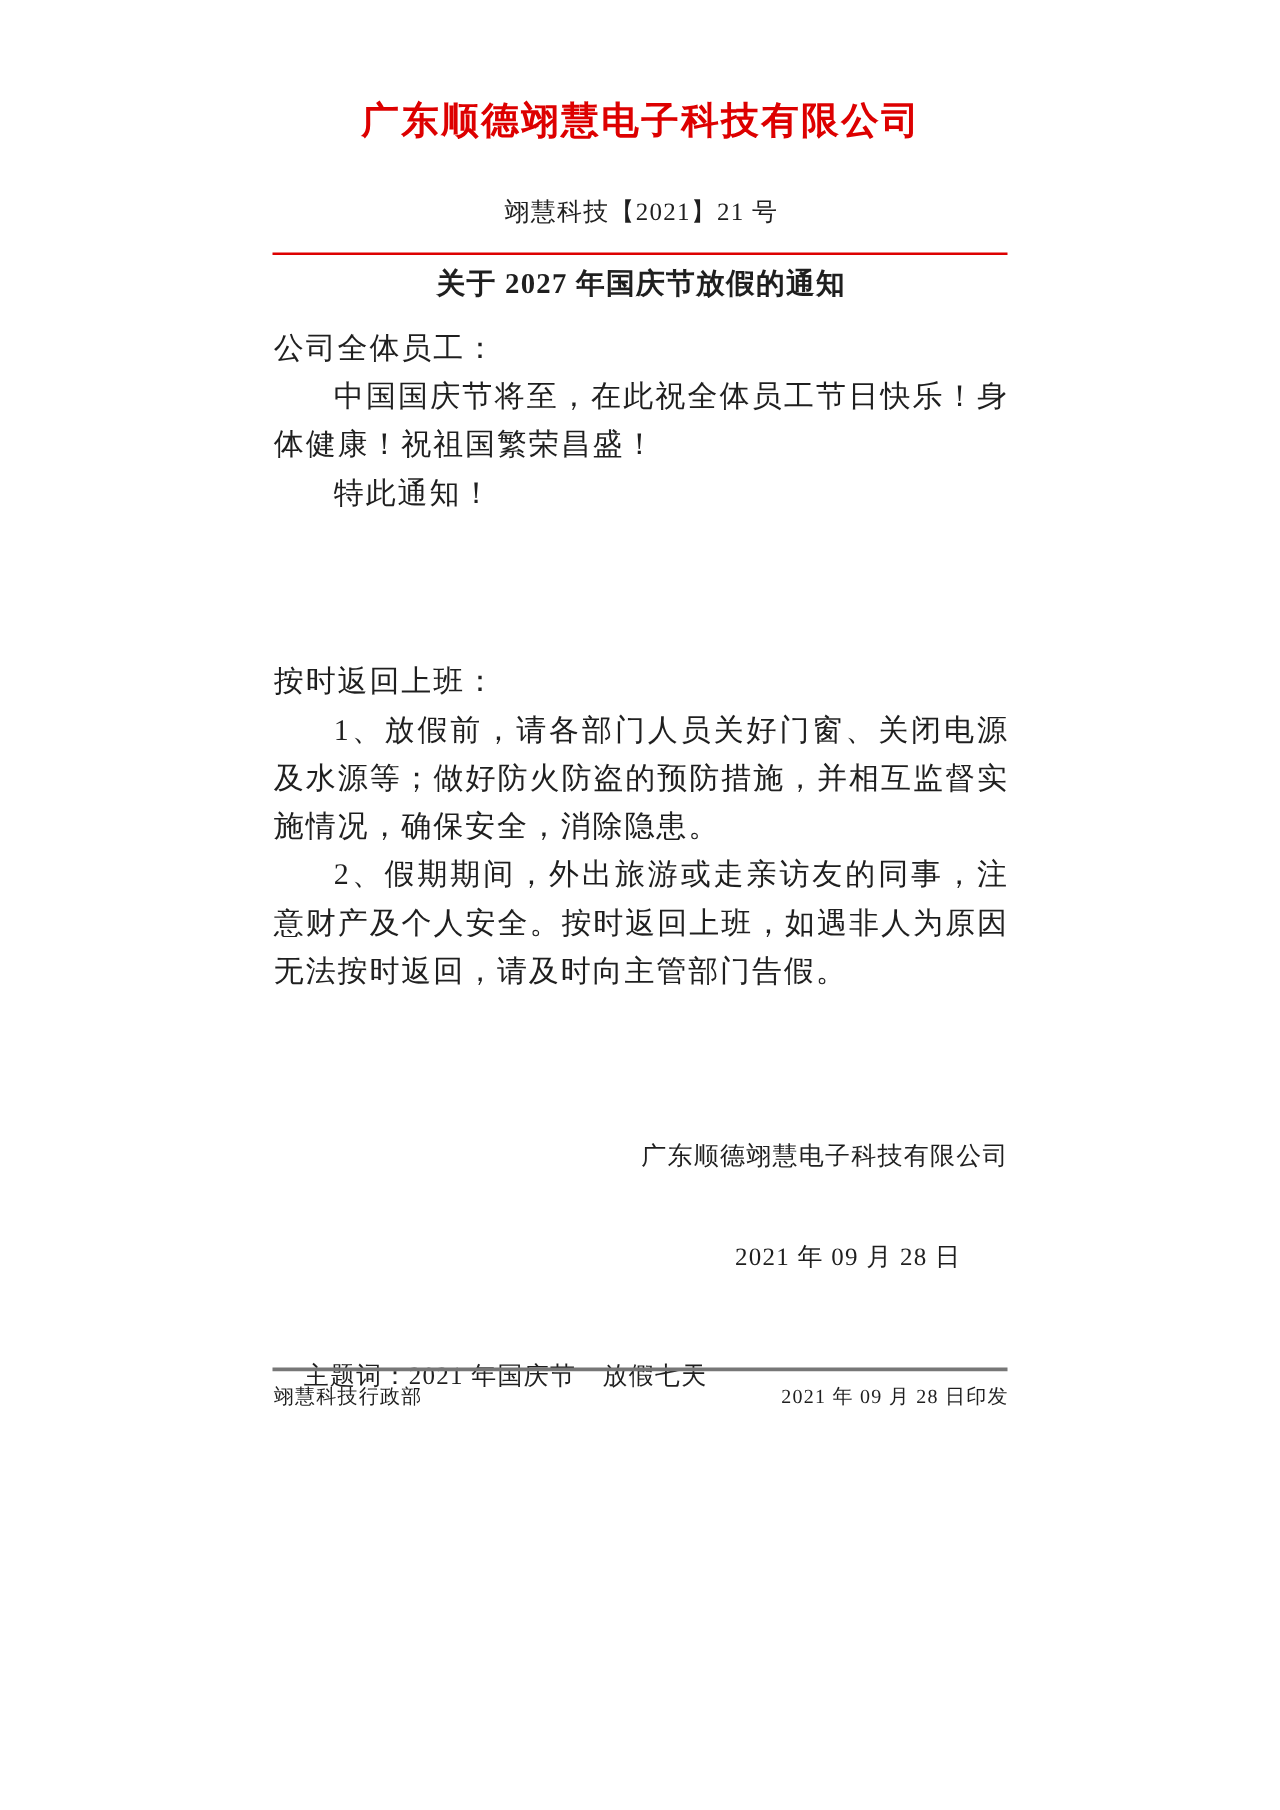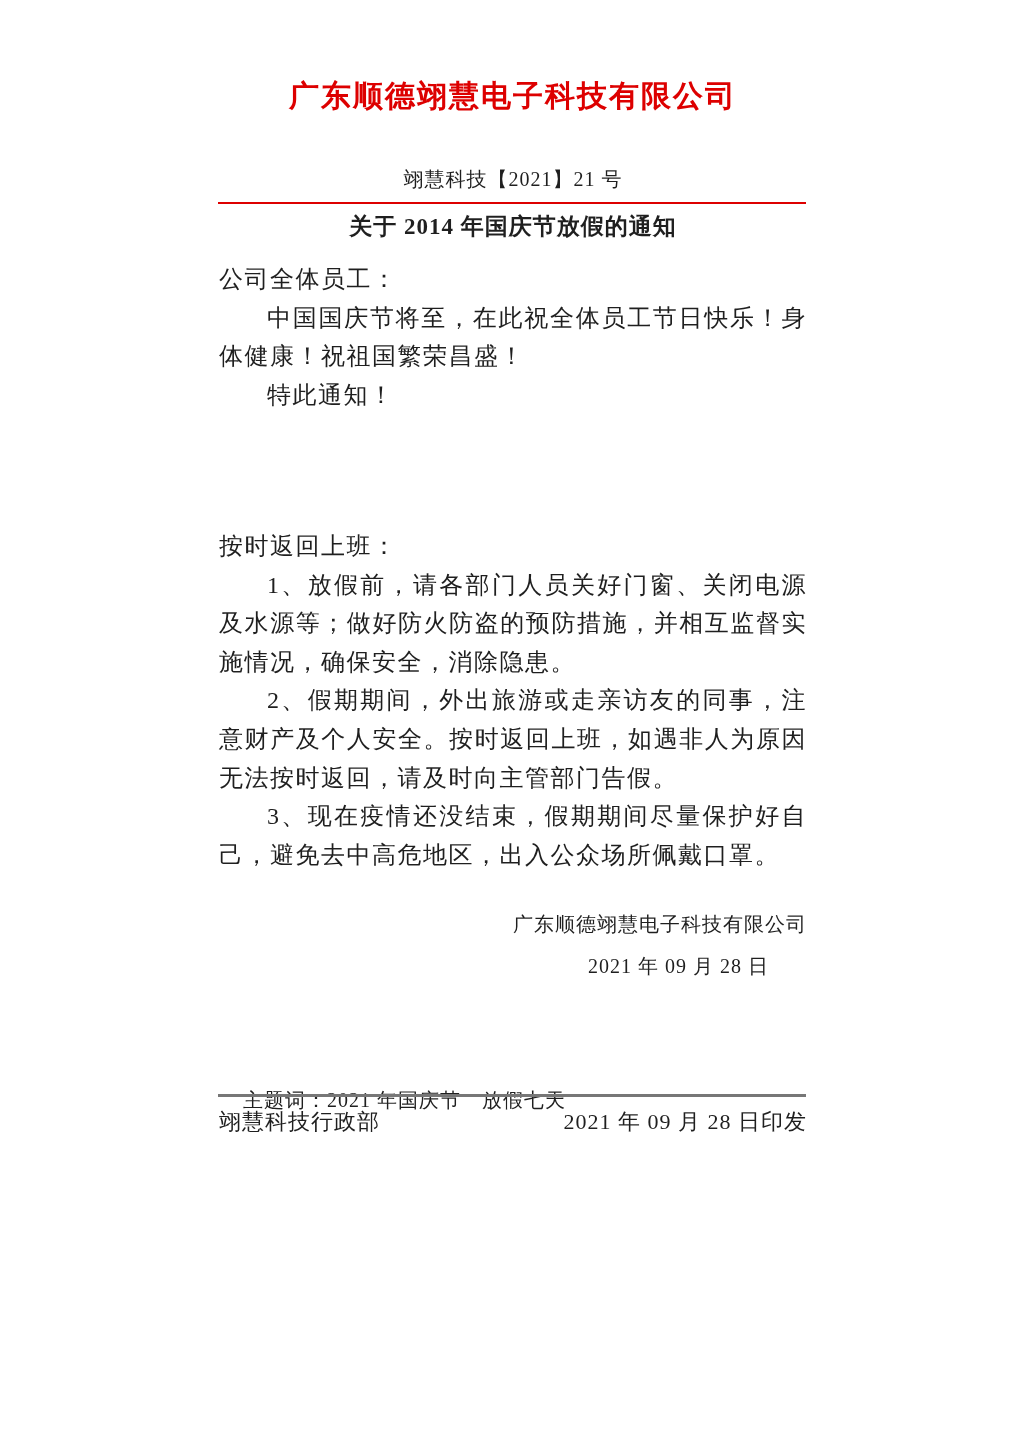--- a/index.html
+++ b/index.html
@@ -17,21 +17,21 @@
   .company-title {
     top: 76px;
     font-size: 30px;
     font-weight: bold;
     color: #dd0000;
     text-align: center;
     letter-spacing: 2px;
     white-space: nowrap;
   }
   .doc-number {
-    top: 166px;
+    top: 156px;
     font-size: 20px;
     text-align: center;
     letter-spacing: 1px;
   }
   .red-line {
     top: 202px;
     left: 218px;
     width: 588px;
     height: 2px;
     background: #dd0000;
@@ -57,21 +57,21 @@
   .indent { text-indent: 2em; }
 
   .sign-company {
     top: 911px;
     font-size: 20px;
     text-align: right;
     letter-spacing: 1px;
     white-space: nowrap;
   }
   .sign-date {
-    top: 953px;
+    top: 992px;
     font-size: 20px;
     text-align: right;
     padding-right: 38px;
     box-sizing: border-box;
     letter-spacing: 1px;
     white-space: nowrap;
   }
 
   .subject-line {
     top: 1064px;
@@ -82,52 +82,51 @@
   .subject-label { font-weight: normal; }
   .gray-line {
     top: 1094px;
     left: 218px;
     width: 588px;
     height: 3px;
     background: #777777;
   }
   .footer-row {
     top: 1107px;
-    font-size: 22px;
+    font-size: 16px;
     letter-spacing: 1px;
     display: flex;
     justify-content: space-between;
     align-items: baseline;
     text-align: right;
   }
 </style>
 </head>
 <body>
 
 <div class="page">
 
   <div class="abs company-title">广东顺德翊慧电子科技有限公司</div>
 
   <div class="abs doc-number">翊慧科技【2021】21 号</div>
 
   <div class="red-line" style="position:absolute;"></div>
 
-  <div class="abs notice-title">关于 2014 年国庆节放假的通知</div>
+  <div class="abs notice-title">关于 2027 年国庆节放假的通知</div>
 
   <div class="abs body-block">
     <p>公司全体员工：</p>
     <p class="indent">中国国庆节将至，在此祝全体员工节日快乐！身体健康！祝祖国繁荣昌盛！</p>
     <p class="indent">特此通知！</p>
   </div>
 
   <div class="abs notes-block">
     <p>按时返回上班：</p>
     <p class="indent">1、放假前，请各部门人员关好门窗、关闭电源及水源等；做好防火防盗的预防措施，并相互监督实施情况，确保安全，消除隐患。</p>
     <p class="indent">2、假期期间，外出旅游或走亲访友的同事，注意财产及个人安全。按时返回上班，如遇非人为原因无法按时返回，请及时向主管部门告假。</p>
-    <p class="indent">3、现在疫情还没结束，假期期间尽量保护好自己，避免去中高危地区，出入公众场所佩戴口罩。</p>
   </div>
 
   <div class="abs sign-company">广东顺德翊慧电子科技有限公司</div>
 
   <div class="abs sign-date">2021 年 09 月 28 日</div>
 
   <div class="abs subject-line">
     <span class="subject-label">主题词：</span><span>2021 年国庆节　放假七天</span>
   </div>
 

